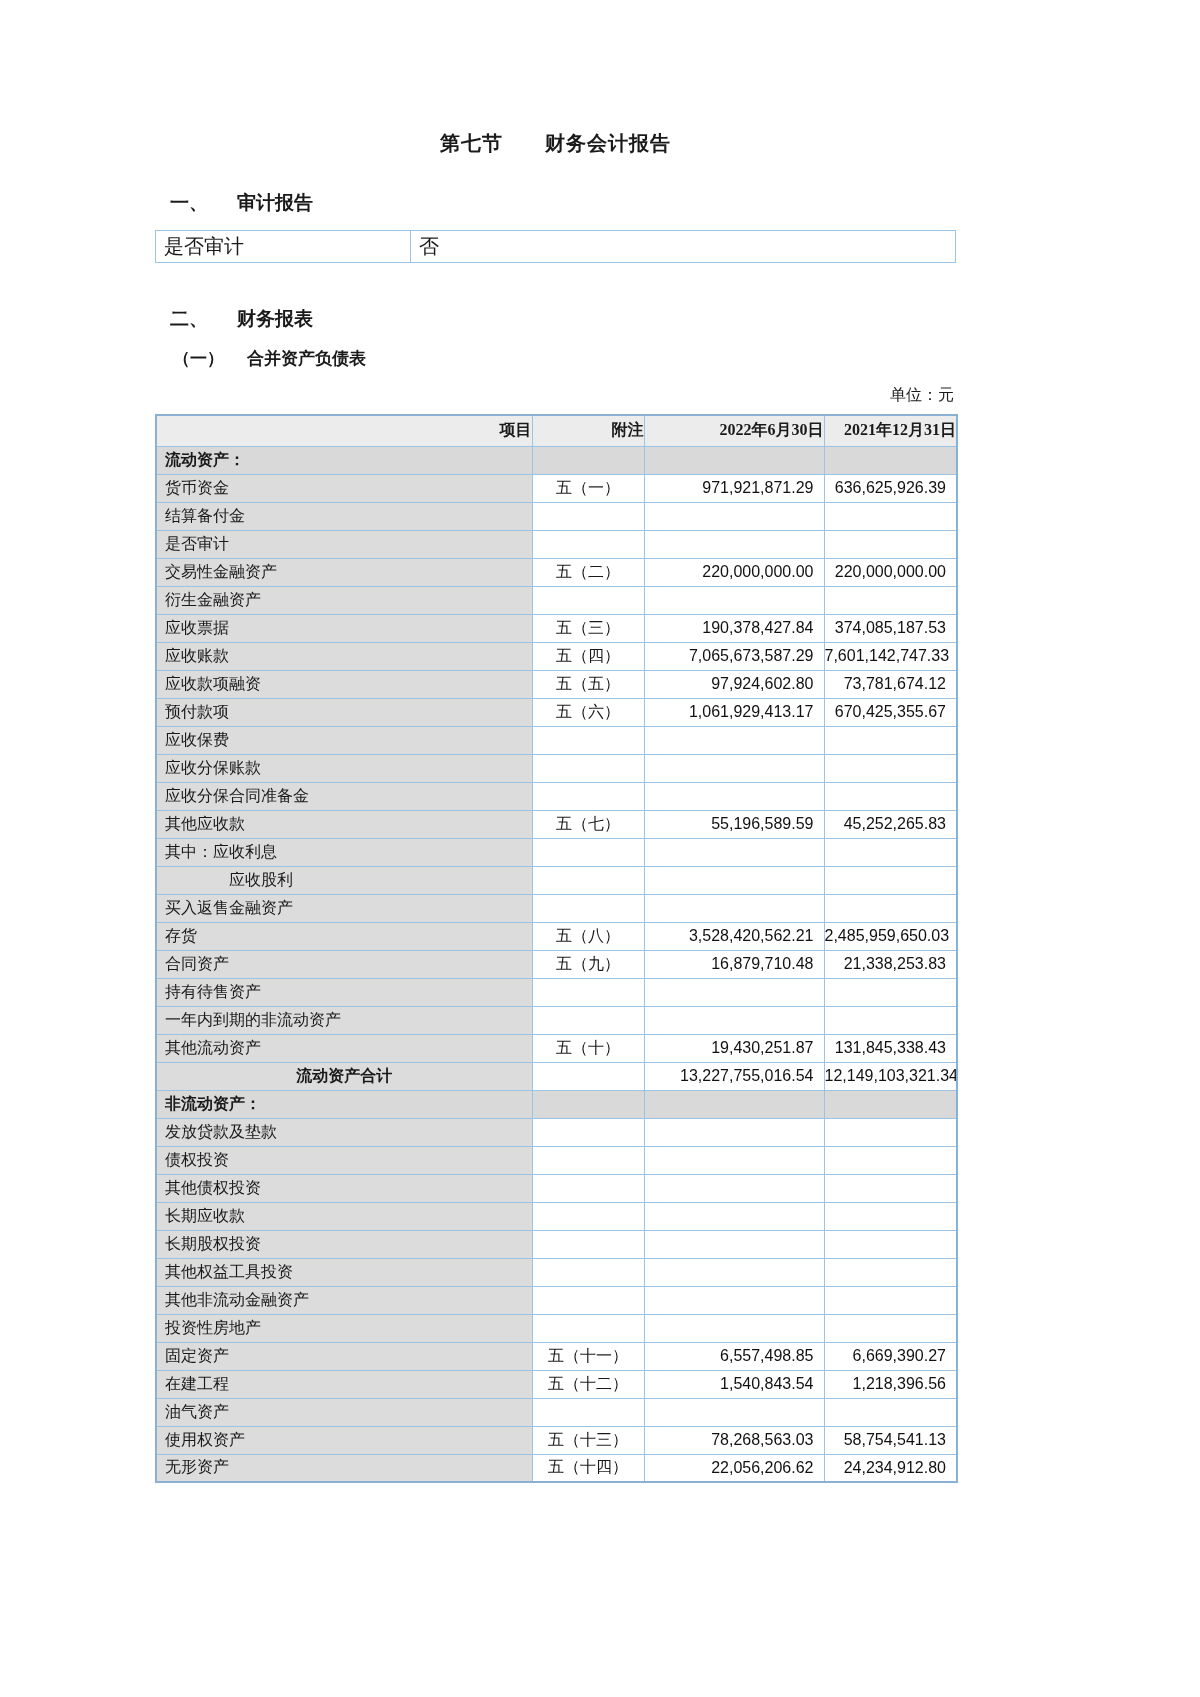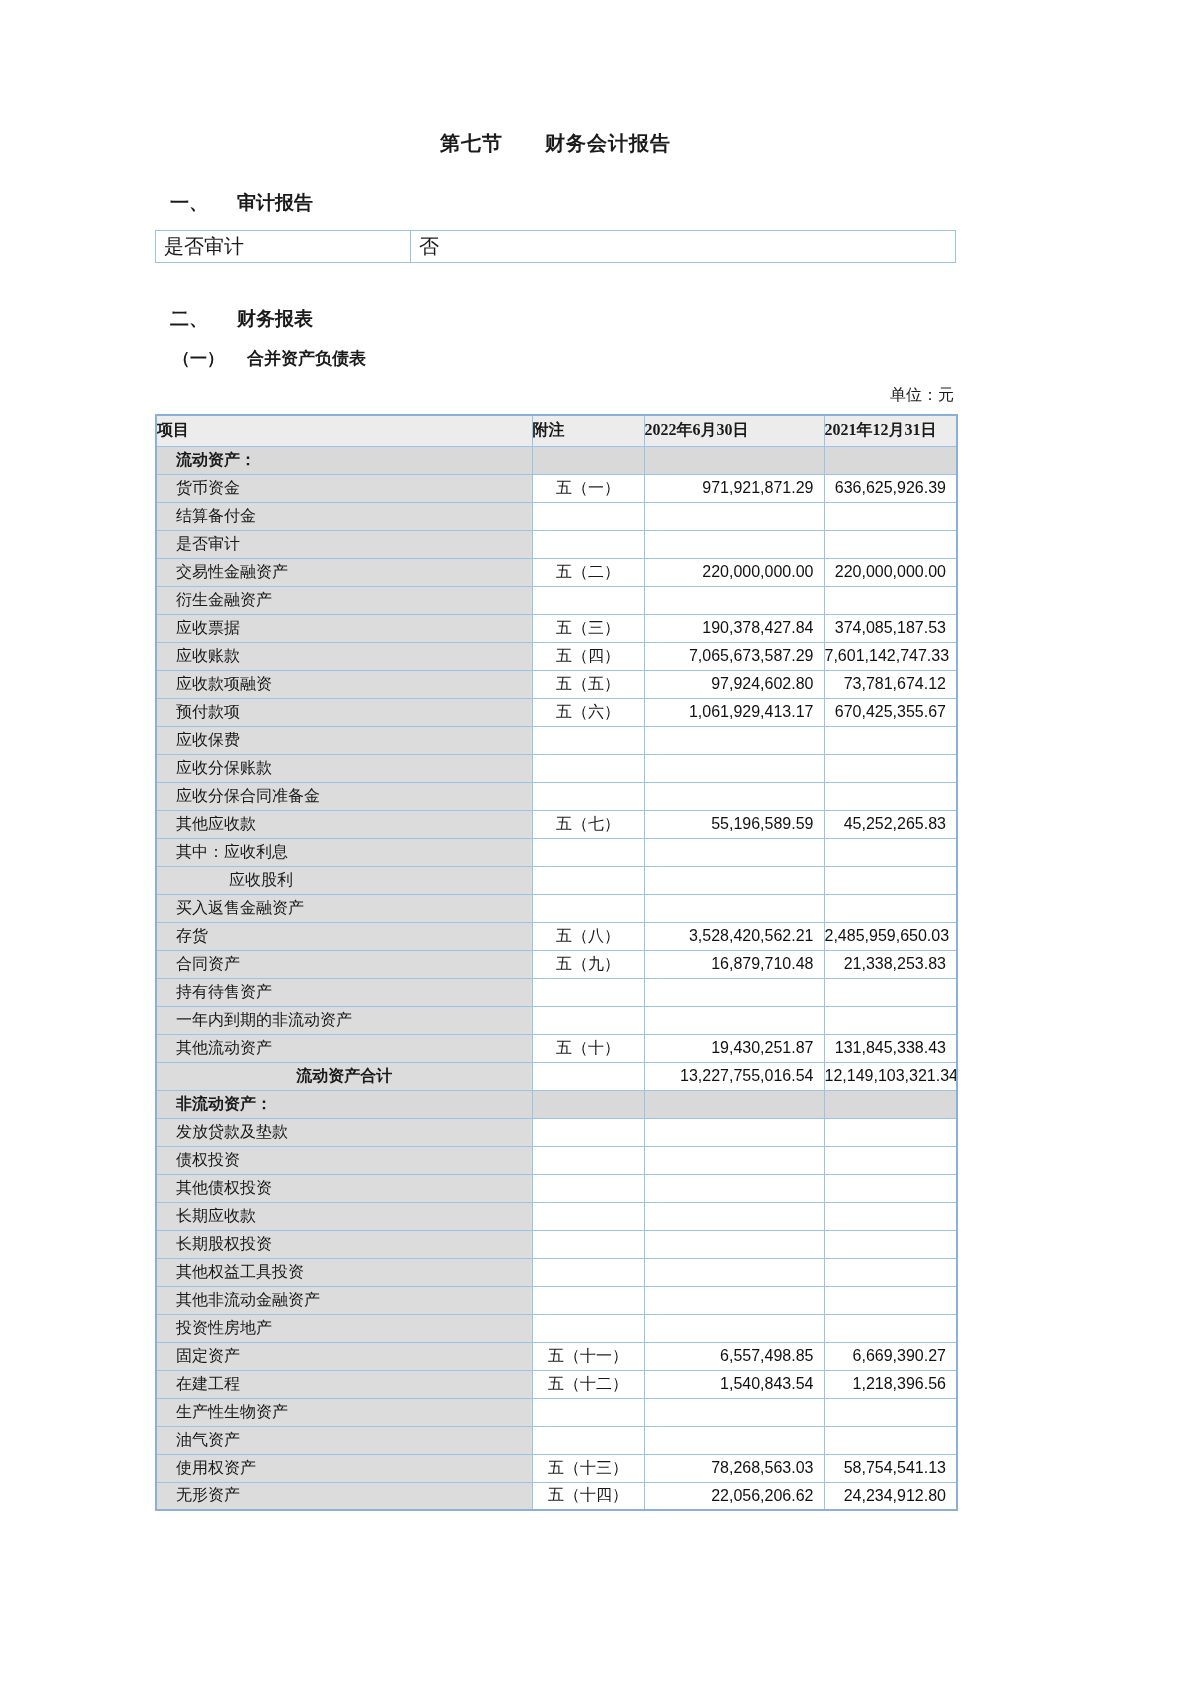--- a/index.html
+++ b/index.html
@@ -93,24 +93,24 @@
     border: 1px solid var(--table-border);
     vertical-align: middle;
     overflow: hidden;
     white-space: nowrap;
   }
   .bs-table th {
     height: 31px;
     background: var(--header-bg);
     font-size: 16px;
     font-weight: bold;
-    text-align: left;
+    text-align: right;
   }
   .bs-table td { height: 28px; font-size: 16px; }
-  .td-item { text-align: left; padding-left: 19px; background: var(--item-bg); }
+  .td-item { text-align: left; padding-left: 8px; background: var(--item-bg); }
   .td-note { text-align: center; }
   .td-num  {
     text-align: right;
     padding-right: 10px;
     font-family: "Liberation Sans", sans-serif;
     font-size: 15px;
     color: var(--num-text);
   }
   tr.r-section td { background: var(--section-bg); font-weight: bold; }
   tr.r-total .td-item { text-align: center; padding-left: 0; font-weight: bold; font-family: Liberation Serif, serif; }
@@ -364,26 +364,20 @@
             <td class="td-num">6,557,498.85</td>
             <td class="td-num">6,669,390.27</td>
           </tr>
           <tr class="r-item">
             <td class="td-item">在建工程</td>
             <td class="td-note">五（十二）</td>
             <td class="td-num">1,540,843.54</td>
             <td class="td-num">1,218,396.56</td>
           </tr>
           <tr class="r-item">
-            <td class="td-item">生产性生物资产</td>
-            <td class="td-note"></td>
-            <td class="td-num"></td>
-            <td class="td-num"></td>
-          </tr>
-          <tr class="r-item">
             <td class="td-item">油气资产</td>
             <td class="td-note"></td>
             <td class="td-num"></td>
             <td class="td-num"></td>
           </tr>
           <tr class="r-item">
             <td class="td-item">使用权资产</td>
             <td class="td-note">五（十三）</td>
             <td class="td-num">78,268,563.03</td>
             <td class="td-num">58,754,541.13</td>

